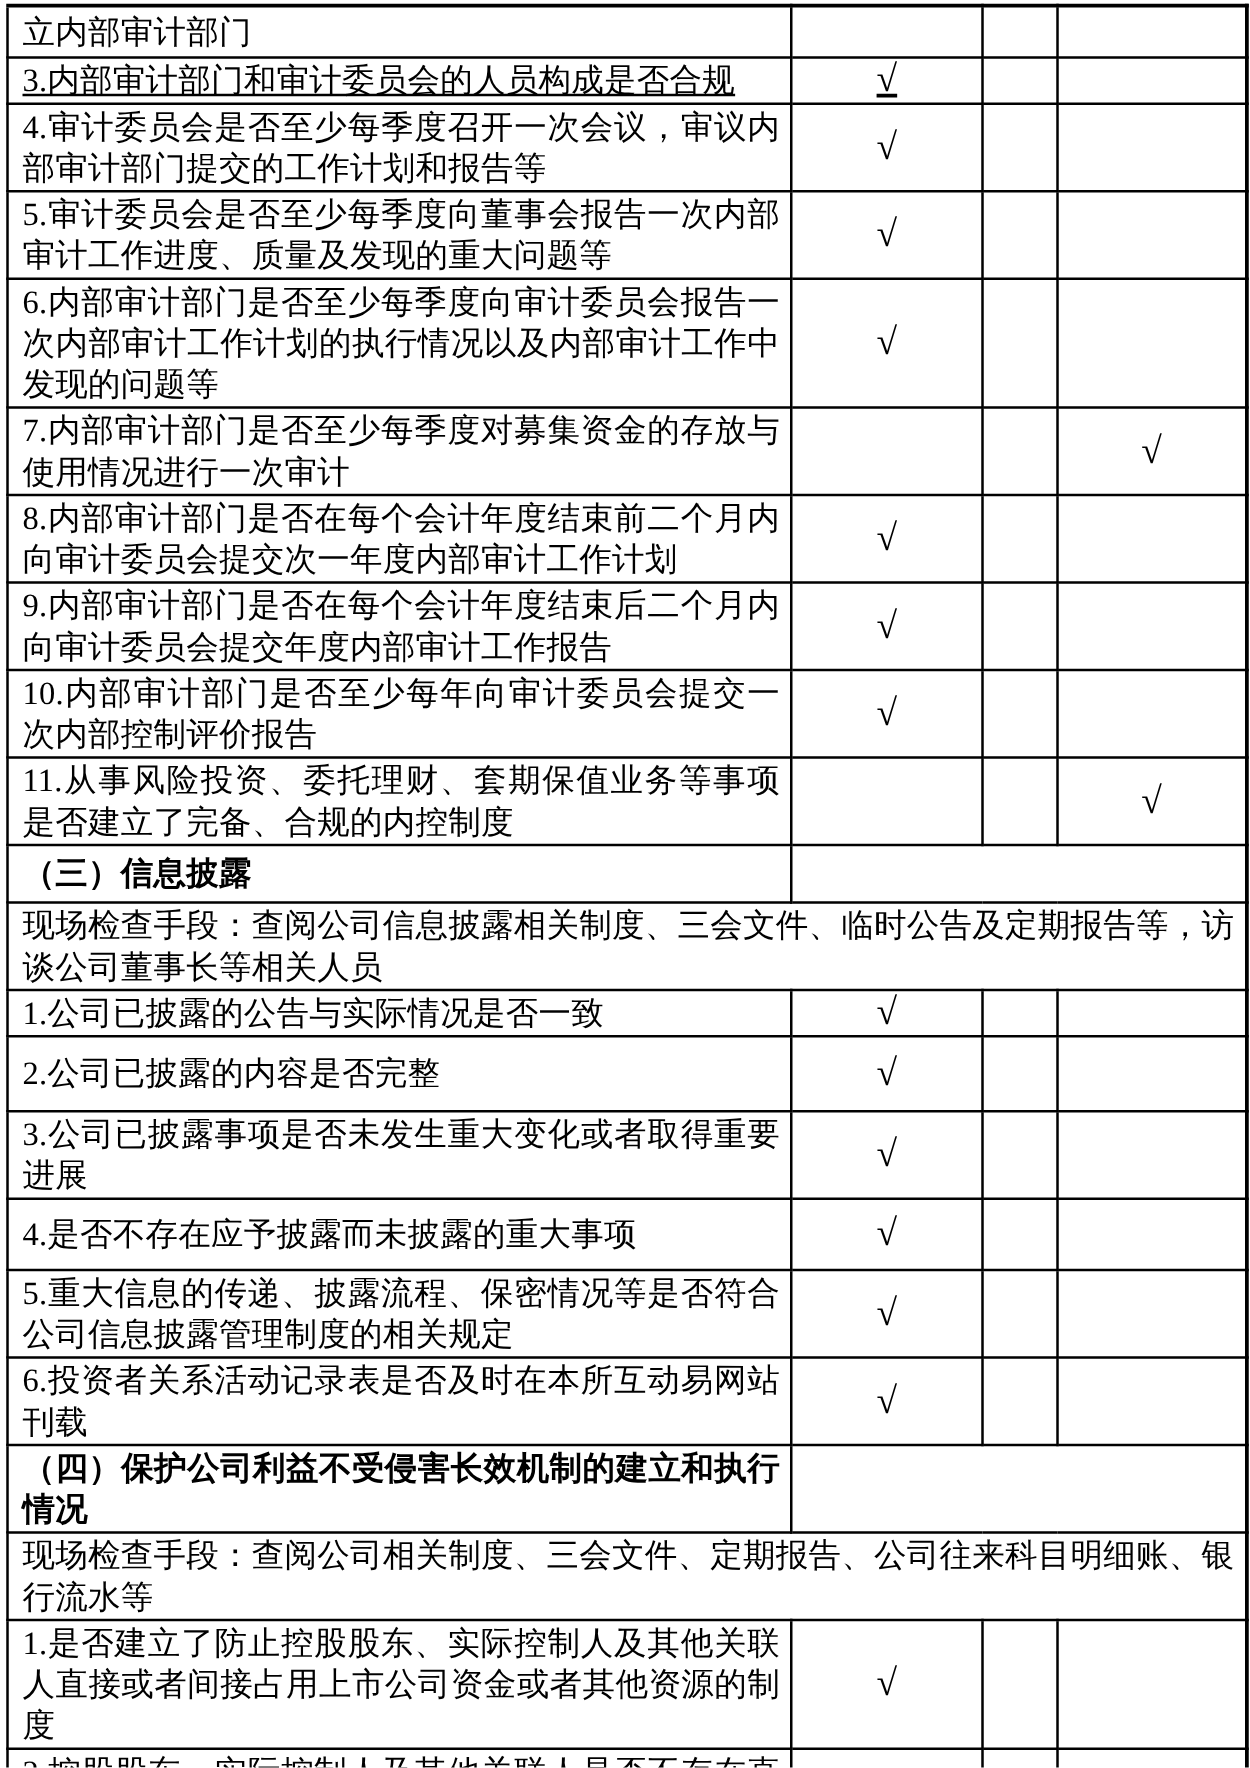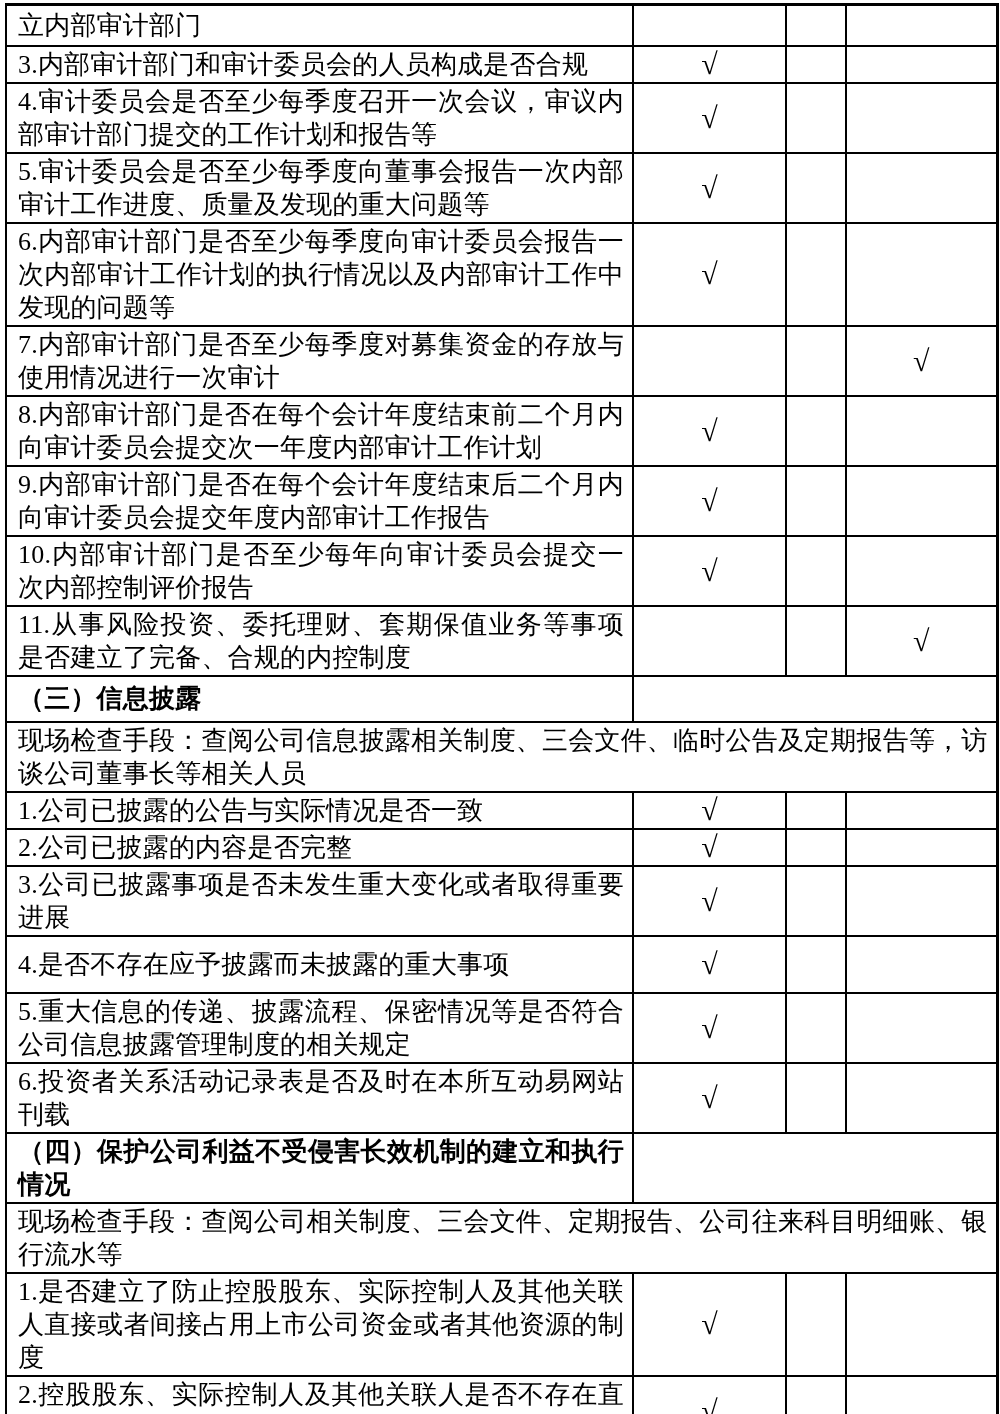--- a/index.html
+++ b/index.html
@@ -61,21 +61,21 @@
     <col style="width:60px">
     <col style="width:151px">
   </colgroup>
   <tbody>
       <tr style="height: 41px; margin-left: 31px;">
         <td class="c-text">立内部审计部门</td>
         <td class="c-check"></td>
         <td class="c-check"></td>
         <td class="c-check"></td>
       </tr>
-      <tr style="height: 34px;">
+      <tr style="height: 34px; text-decoration: underline;">
         <td class="c-text">3.内部审计部门和审计委员会的人员构成是否合规</td>
         <td class="c-check">√</td>
         <td class="c-check"></td>
         <td class="c-check"></td>
       </tr>
       <tr style="height: 64px;">
         <td class="c-text">4.审计委员会是否至少每季度召开一次会议，审议内部审计部门提交的工作计划和报告等</td>
         <td class="c-check">√</td>
         <td class="c-check"></td>
         <td class="c-check"></td>
@@ -128,21 +128,21 @@
       </tr>
       <tr style="height: 63px;">
         <td class="c-text" colspan="4">现场检查手段：查阅公司信息披露相关制度、三会文件、临时公告及定期报告等，访谈公司董事长等相关人员</td>
       </tr>
       <tr style="height: 33px;">
         <td class="c-text">1.公司已披露的公告与实际情况是否一致</td>
         <td class="c-check">√</td>
         <td class="c-check"></td>
         <td class="c-check"></td>
       </tr>
-      <tr style="height: 37px;">
+      <tr style="height: 60px;">
         <td class="c-text">2.公司已披露的内容是否完整</td>
         <td class="c-check">√</td>
         <td class="c-check"></td>
         <td class="c-check"></td>
       </tr>
       <tr style="height: 63px; margin-left: 10px;">
         <td class="c-text">3.公司已披露事项是否未发生重大变化或者取得重要进展</td>
         <td class="c-check">√</td>
         <td class="c-check"></td>
         <td class="c-check"></td>

